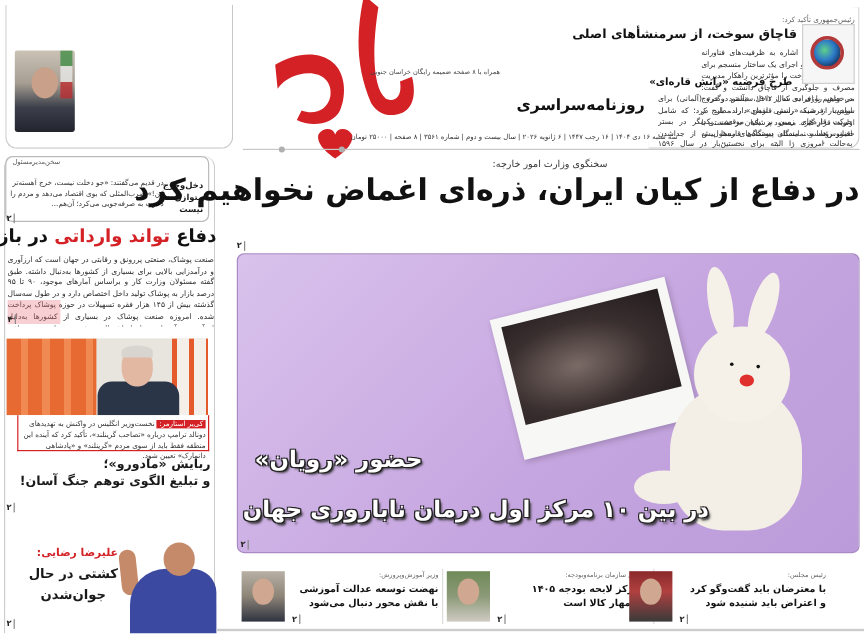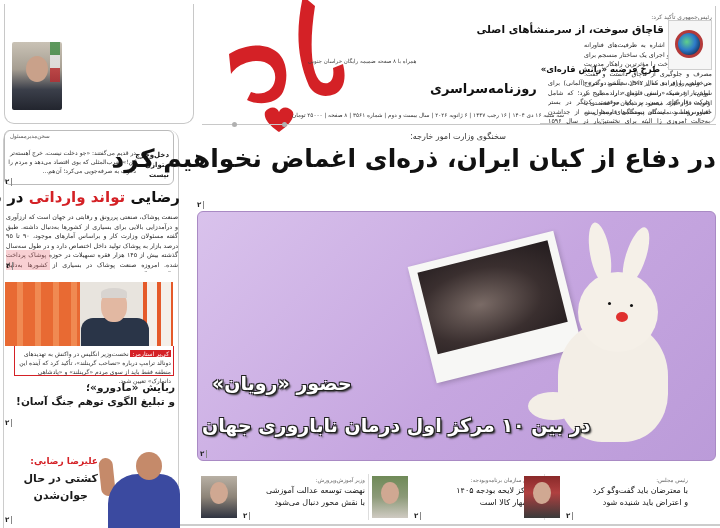--- a/index.html
+++ b/index.html
@@ -91,21 +91,21 @@
   #rb-leg { position: absolute; left: 330px; top: 180px; width: 50px; height: 28px; background: #f3eee6; border-radius: 50%; }
   #rb-title1 { left: 212px; top: 372px; font-size: 19px; font-weight: bold; color: #fff; white-space: nowrap; text-shadow: -1px -1px 0 #222, 1px -1px 0 #222, -1px 1px 0 #222, 1px 1px 0 #222, 2px 2px 2px #333; }
   #rb-title2 { left: 202px; top: 414px; font-size: 19px; font-weight: bold; color: #fff; white-space: nowrap; text-shadow: -1px -1px 0 #222, 1px -1px 0 #222, -1px 1px 0 #222, 1px 1px 0 #222, 2px 2px 2px #333; }
   #rb-pg { left: 200px; top: 450px; }
 
   
   .bstory { position: absolute; top: 466px; height: 62px; width: 172px; }
   .bstory .photo { position: absolute; left: 4px; top: 10px; width: 36px; height: 42px; background: linear-gradient(180deg,#b8b0a4 0%,#8d8478 50%,#2f3340 100%); }
   .bstory .photo .face { position: absolute; left: 9px; top: 6px; width: 18px; height: 22px; background: #d0a892; border-radius: 50%; }
   .bstory .kick { position: absolute; right: 4px; top: 11px; font-size: 5.5px; color: #666; white-space: nowrap; }
-  .bstory .t1, .bstory .t2 { position: absolute; right: 4px; font-size: 8px; font-weight: normal; white-space: nowrap; color: #111; }
+  .bstory .t1, .bstory .t2 { position: absolute; right: 4px; font-size: 8px; font-weight: bold; white-space: nowrap; color: #111; }
   .bstory .t1 { top: 20px; }
   .bstory .t2 { top: 32px; }
   .bstory .pg { position: absolute; left: 46px; top: 46px; }
   #bs1 { left: 197px; }
   #bs2 { left: 368px; }
   #bs3 { left: 520px; }
   .bsep { position: absolute; top: 474px; width: 0; height: 46px; border-left: 1px solid #ddd; }
   #bottom-rule { left: 180px; top: 524px; width: 540px; border-top: 2px solid #ccc; }
 </style>
 </head>
@@ -139,21 +139,21 @@
 <div id="tr-title" class="abs">طرح فرضیه «رانش قاره‌ای»</div>
 <div id="tr-body" class="abs small-txt">در چنین روزی به سال ۱۹۱۲، «آلفرد وگنر» (آلمانی) برای اولین‌بار فرضیه «رانش قاره‌ای» را مطرح کرد؛ که شامل حرکت قاره‌های زمین بر پایه موقعیت یکدیگر در بستر اقیانوس‌هاست. مسئله پیوستگی قاره‌ها پیش از جداشدن به‌حالت امروزی را البته برای نخستین‌بار در سال ۱۵۹۶ «آبراهام اورتلیوس» جغرافی‌دان و نقشه‌نگار فلاندری بود که مطرح کرد.</div>
 
 <div id="left-col" class="abs"></div>
 <div id="ed-box" class="abs"></div>
 <div id="ed-kicker" class="abs">سخن‌مدیرمسئول</div>
 <div id="ed-label" class="abs">دخل‌وخرج متوازن نیست</div>
 <div id="ed-text" class="abs">در قدیم می‌گفتند: «جو دخلت نیست، خرج اَهسته‌تر کن!» ضرب‌المثلی که بوی اقتصاد می‌دهد و مردم را دعوت به صرفه‌جویی می‌کرد؛ آن‌هم...</div>
 <div id="ed-pg" class="abs pagenum">۲</div>
 
-<div id="jol-title" class="abs"><span>رضایی</span> <span class="red">تواند وارداتی</span> <span>در بازار!</span></div>
+<div id="jol-title" class="abs"><span>دفاع</span> <span class="red">تواند وارداتی</span> <span>در بازار!</span></div>
 <div id="jol-body" class="abs small-txt">صنعت پوشاک، صنعتی پررونق و رقابتی در جهان است که ارزآوری و درآمدزایی بالایی برای بسیاری از کشورها به‌دنبال داشته. طبق گفته مسئولان وزارت کار و براساس آمارهای موجود، ۹۰ تا ۹۵ درصد بازار به پوشاک تولید داخل اختصاص دارد و در طول سه‌سال گذشته بیش از ۱۴۵ هزار فقره تسهیلات در حوزه پوشاک پرداخت شده. امروزه صنعت پوشاک در بسیاری از کشورها به‌دلیل ارزآوری، درآمدزایی و ایجاد اشتغال به شهرت جهانی دست یافته است. کشورهایی مانند چین، بنگلادش و ترکیه، در رأس کشورهای صادرکننده پوشاک...</div>
 <div id="jol-stamp" class="abs"></div>
 <div id="jol-pg" class="abs pagenum">۴</div>
 
 <div id="sk-photo" class="abs">
   <div class="orange"></div>
   <div class="orange2"></div>
   <div class="suit"></div>
   <div class="face"></div>
   <div class="hair"></div>

